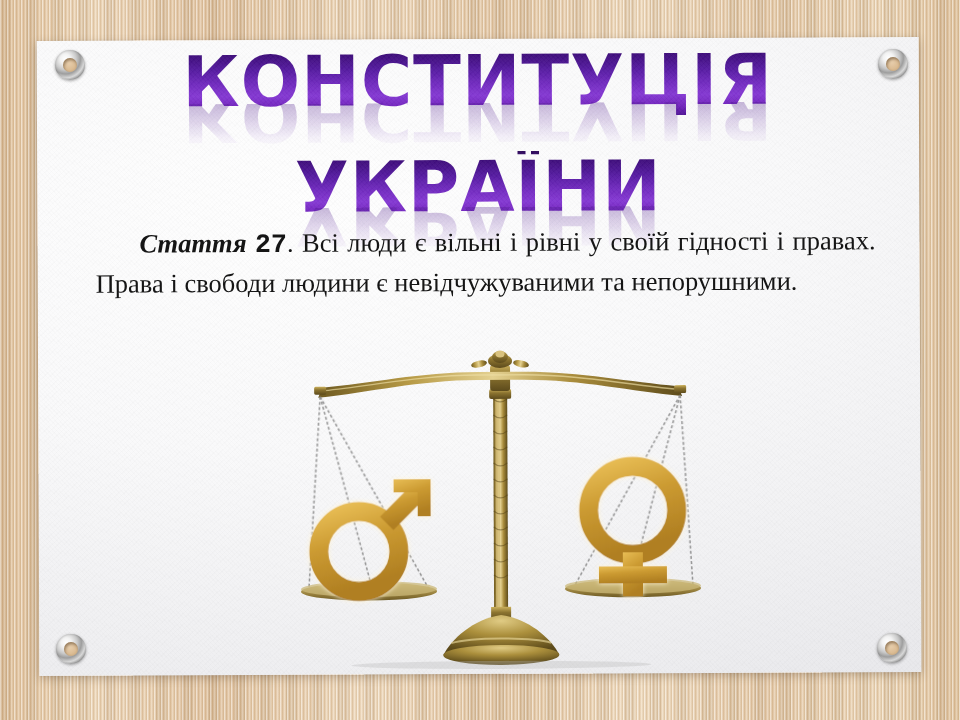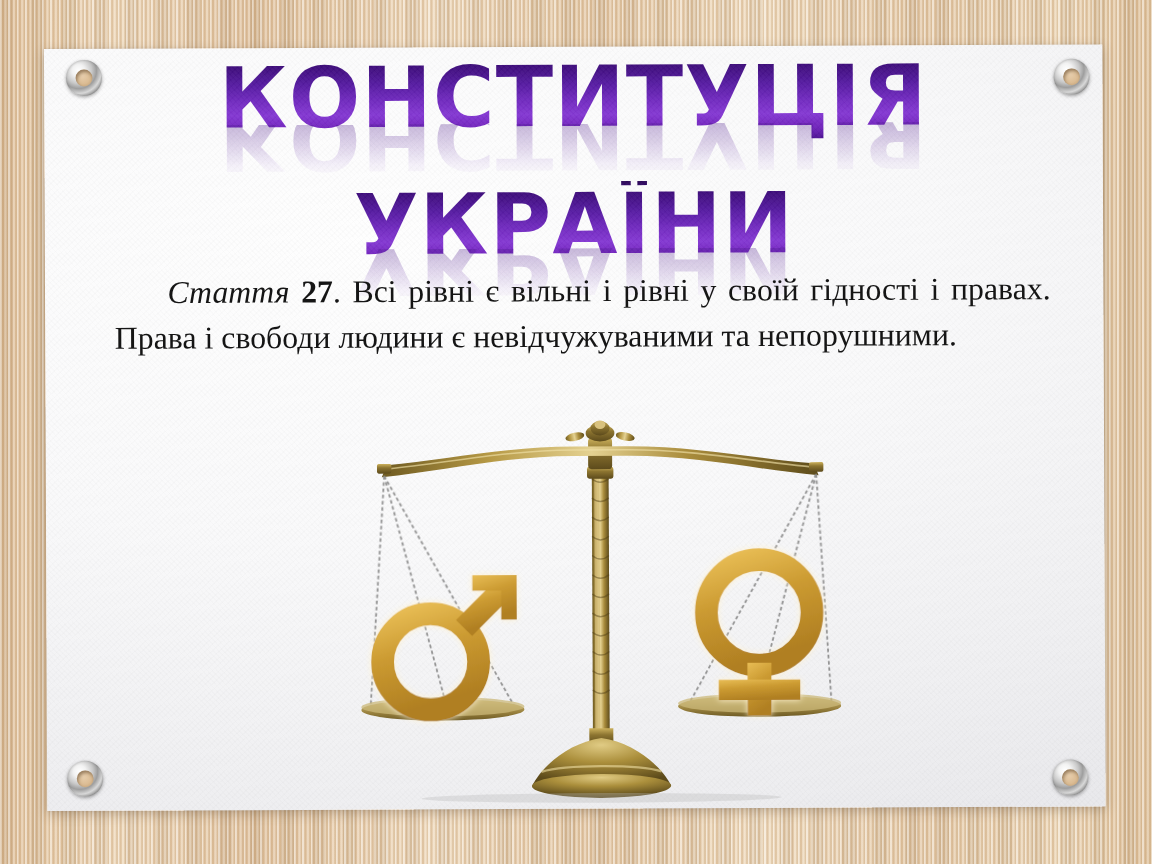--- a/index.html
+++ b/index.html
@@ -148,22 +148,22 @@
     top: 184px;
     width: 780px;
     font-family: "Liberation Serif", serif;
     font-size: 26.5px;
     line-height: 38px;
     color: #151515;
     text-align: justify;
     text-indent: 44px;
     z-index: 4;
   }
-  .body-text .art { font-weight: normal; font-style: italic; }
-  .body-text .num { font-weight: bold; font-style: normal; }
+  .body-text .art { font-weight: bold; font-style: italic; }
+  .body-text .num { font-weight: bold; font-style: normal; font-family: Liberation Mono, monospace; }
   .body-text .em  { }
 
   
   .scales {
     position: absolute;
     left: 262px;
     top: 300px;
     width: 400px;
     height: 340px;
     z-index: 3;
@@ -177,21 +177,21 @@
 
   <div class="board">
 
     <div class="title-block">
       <div class="title-line">КОНСТИТУЦІЯ</div>
       <div class="title-reflection">КОНСТИТУЦІЯ</div>
       <div class="title-line">УКРАЇНИ</div>
       <div class="title-reflection refl-2">УКРАЇНИ</div>
     </div>
 
-    <p class="body-text"><span class="art">Стаття</span><span>&nbsp;</span><span class="num">27</span><span>. Всі рівні є </span><span class="em">вільні і рівні</span><span> у своїй гідності і правах. Права і свободи людини є невідчужуваними та непорушними.</span></p>
+    <p class="body-text"><span class="art">Стаття</span><span>&nbsp;</span><span class="num">27</span><span>. Всі люди є </span><span class="em">вільні і рівні</span><span> у своїй гідності і правах. Права і свободи людини є невідчужуваними та непорушними.</span></p>
 
     <div class="scales">
       <svg viewBox="0 0 400 340" xmlns="http://www.w3.org/2000/svg">
         <defs>
           <linearGradient id="brass" x1="0" y1="0" x2="1" y2="0">
             <stop offset="0%" stop-color="#6e5a21"></stop>
             <stop offset="25%" stop-color="#b79a46"></stop>
             <stop offset="48%" stop-color="#e4d191"></stop>
             <stop offset="70%" stop-color="#a98c3c"></stop>
             <stop offset="100%" stop-color="#5e4c1b"></stop>

